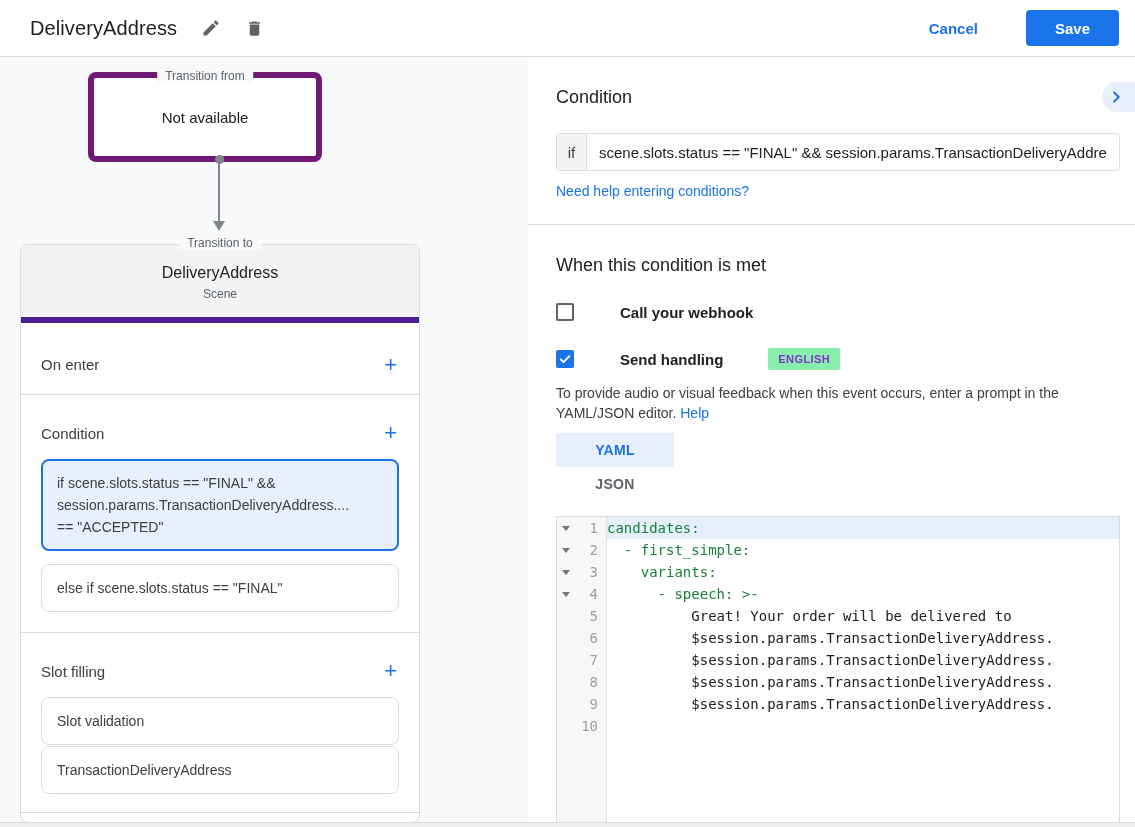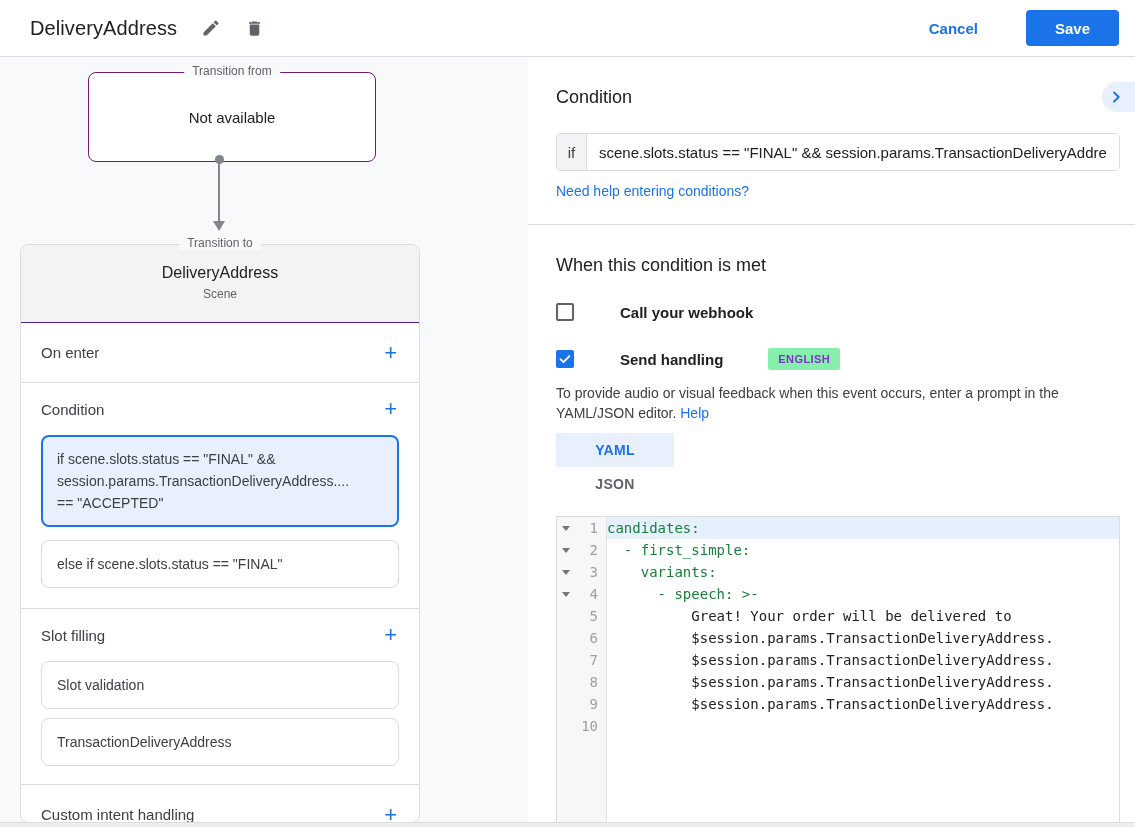--- a/index.html
+++ b/index.html
@@ -15,49 +15,49 @@
   .topbar-spacer { flex:1; }
   .cancel-btn { background:none; border:none; color:#1a73e8; font-size:15px; font-weight:700;
     font-family:inherit; margin-right:48px; cursor:pointer; }
   .save-btn { background:#1a73e8; color:#fff; border:none; border-radius:4px; height:36px;
     padding:0 29px; font-size:15px; font-weight:700; font-family:inherit; cursor:pointer; }
 
   
   .canvas { position:absolute; top:57px; left:0; width:528px; bottom:0; background:#f8f9fa; overflow:hidden; }
   .legend { position:absolute; top:-9px; left:50%; transform:translateX(-50%); background:#f8f9fa;
     padding:0 8px; font-size:12px; color:#5f6368; white-space:nowrap; }
-  .from-box { position:absolute; left:88px; top:15px; width:288px; height:90px; background:#fff;
-    border:1px solid #701a75; border-radius:8px; display:flex; align-items:center; justify-content:center; }
+  .from-box { position:absolute; left:88px; top:15px; width:234px; height:90px; background:#fff;
+    border:6px solid #701a75; border-radius:8px; display:flex; align-items:center; justify-content:center; }
   .from-value { font-size:15px; color:#202124; }
 
   .connector-dot { position:absolute; left:215px; top:98px; width:9px; height:9px; border-radius:50%; background:#80868b; }
   .connector-line { position:absolute; left:218px; top:105px; width:2px; height:60px; background:#80868b; }
   .connector-arrow { position:absolute; left:213px; top:164px; width:0; height:0;
     border-left:6px solid transparent; border-right:6px solid transparent; border-top:10px solid #80868b; }
 
   .to-card { position:absolute; left:20px; top:187px; width:400px; height:579px; background:#fff;
     border:1px solid #dadce0; border-radius:8px; }
-  .to-card-header { position:relative; background:#f1f3f4; border-bottom:1px solid #4c1d95;
+  .to-card-header { position:relative; background:#f1f3f4; border-bottom:6px solid #4c1d95;
     height:78px; text-align:center; border-radius:8px 8px 0 0; }
   .to-title { padding-top:19px; font-size:16px; color:#202124; }
   .to-subtitle { padding-top:5px; font-size:12px; color:#5f6368; }
 
   .section { padding:0 20px; }
   .section + .section { border-top:1px solid #dadce0; }
-  .section-header { display:flex; justify-content:space-between; align-items:center; height:59px; }
+  .section-header { display:flex; justify-content:space-between; align-items:center; height:59px;margin-top:12px; }
   .section-header.tall { height:52px; }
   .section-label { font-size:15px; color:#3c4043; }
   .plus-btn { background:none; border:none; color:#1a73e8; font-size:22px; font-weight:400;
     cursor:pointer; line-height:1; font-family:inherit; padding:0 2px; }
 
   .cond-box-active { background:#e8f0fe; border:2px solid #1a73e8; border-radius:8px;
     padding:11px 14px; font-size:14px; line-height:22px; color:#3c4043; cursor:pointer; }
   .card-box { background:#fff; border:1px solid #dadce0; border-radius:8px; padding:15px 15px;
     font-size:14px; color:#3c4043; cursor:pointer; }
-  .mb13 { margin-bottom:13px; } .mb9 { margin-bottom:9px; } .mb18 { margin-bottom:18px; } .mb20 { margin-bottom:20px; }
+  .mb13 { margin-bottom:13px; } .mb9 { margin-bottom:1px; } .mb18 { margin-bottom:18px; } .mb20 { margin-bottom:20px; }
 
   
   .panel { position:absolute; top:57px; left:528px; right:0; bottom:0; background:#fff;
     padding:30px 15px 0 28px; }
   .panel-heading { font-size:18px; font-weight:400; color:#202124; }
   .chevron-btn { position:absolute; top:25px; right:0; width:33px; height:30px; background:#e8f0fe;
     border:none; border-radius:15px 0 0 15px; cursor:pointer; display:flex; align-items:center;
     justify-content:center; padding-right:6px; }
 
   .if-control { display:flex; margin-top:25px; height:38px; border:1px solid #dadce0; border-radius:4px; overflow:hidden; }

